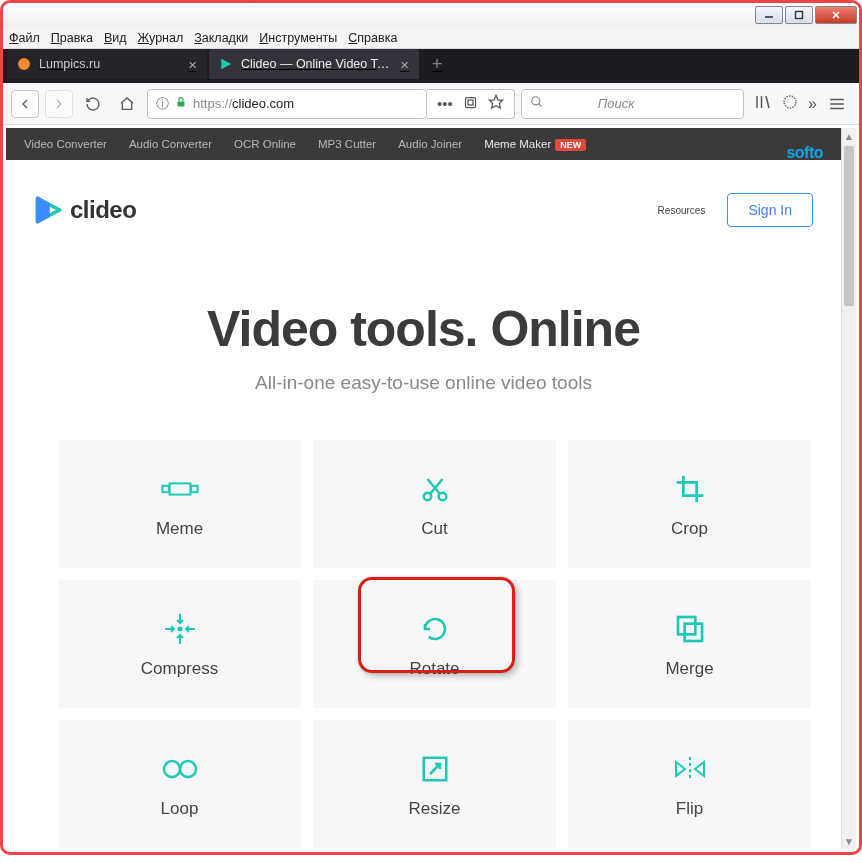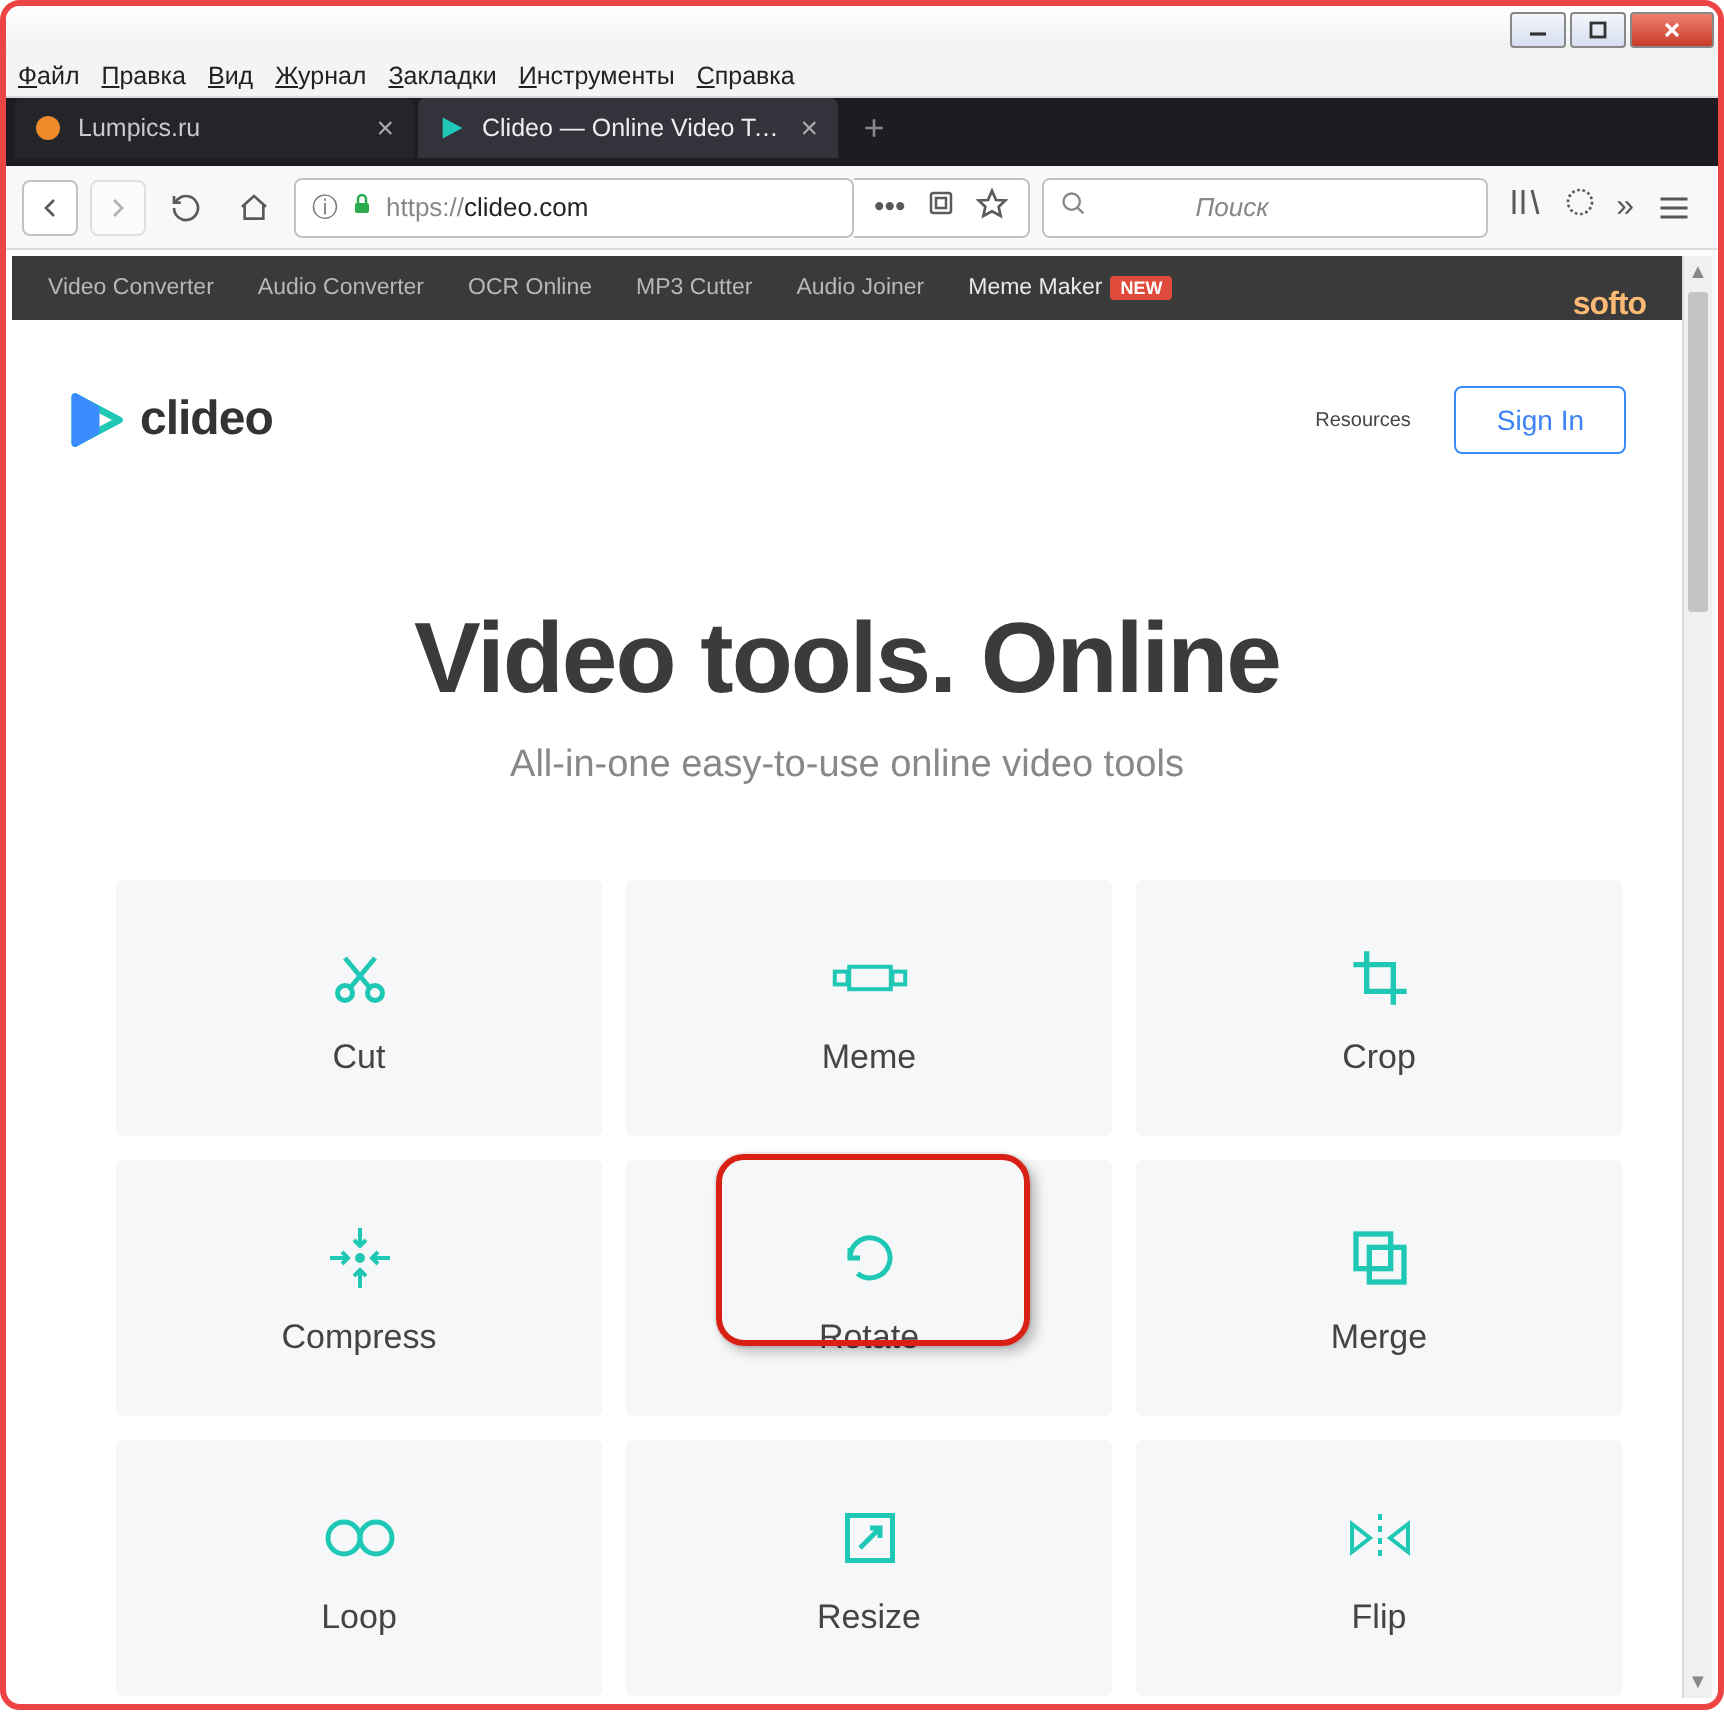--- a/index.html
+++ b/index.html
@@ -12,21 +12,21 @@
 .winbtn { width:28px; height:18px; margin-left:2px; border:1px solid #888; border-radius:2px; display:flex; align-items:center; justify-content:center; font-size:11px; cursor:pointer; }
 .winbtn.min{background:linear-gradient(#f4f6fb,#d6def0);} .winbtn.max{background:linear-gradient(#f4f6fb,#d6def0);} .winbtn.close{background:linear-gradient(#f08070,#c83a28); color:#fff; width:42px;}
 .winbtn svg { width:10px; height:10px; }
 
 
 .menubar { height:22px; background:#f4f4f4; display:flex; align-items:center; padding:0 6px; font-size:12.5px; color:#222; border-bottom:1px solid #dadada;}
 .menubar span { margin-right:11px; cursor:pointer; }
 .menubar span u { text-decoration:underline; }
 
 
-.tabbar { height:34px; background:#1c1c22; display:flex; align-items:flex-end; padding:4px 4px; }
+.tabbar { height:34px; background:#1c1c22; display:flex; align-items:flex-end; padding:4px 4px;text-decoration:underline; }
 .tab { height:30px; display:flex; align-items:center; padding:0 10px; color:#c8c8d0; font-size:12.5px; border-radius:4px 4px 0 0; margin-right:2px; cursor:pointer; min-width:200px; max-width:210px; position:relative;}
 .tab.inactive { background:#24242b; }
 .tab.active { background:#33333b; color:#eee; }
 .tab .favicon { width:14px; height:14px; margin-right:8px; display:flex; align-items:center; justify-content:center;}
 .tab .ttitle { flex:1; white-space:nowrap; overflow:hidden; text-overflow:ellipsis;}
 .tab .tclose { margin-left:6px; color:#aaa; font-size:15px; cursor:pointer;}
 .newtab { width:24px; height:24px; color:#888; display:flex; align-items:center; justify-content:center; font-size:18px; cursor:pointer; margin-left:4px; margin-bottom:3px;}
 
 
 .urlbar { height:42px; background:#f8f8fa; display:flex; align-items:center; padding:0 8px; border-bottom:1px solid #dcdcdc; gap:6px;}
@@ -49,21 +49,21 @@
 .scroll-thumb{ position:absolute; left:2px; right:2px; top:18px; height:160px; background:#c4c4c4; border-radius:2px;}
 .scroll-arrow{position:absolute;left:0;right:0;height:16px;display:flex;align-items:center;justify-content:center;color:#888;font-size:10px;}
 .scroll-arrow.up{top:0;} .scroll-arrow.down{bottom:0;}
 .page { position:absolute; top:0; left:0; right:15px; bottom:0; background:#fff; }
 
 
 .softobar { height:32px; background:#3a3a3a; display:flex; align-items:center; padding:0 18px; font-size:11.5px; color:#b8b8b8;}
 .softobar .slink { margin-right:22px; cursor:pointer;}
 .softobar .slink.white{color:#e8e8e8;}
 .softobar .badge { background:#e04a3a; color:#fff; font-size:9px; padding:1px 5px; border-radius:2px; margin-left:4px; font-weight:600;}
-.softobar .sbrand { margin-left:auto; color:#fdba74; font-weight:700; font-size:16px; letter-spacing:-0.5px;margin-top:18px;}
+.softobar .sbrand { margin-left:auto; color:#0ea5e9; font-weight:700; font-size:16px; letter-spacing:-0.5px;margin-top:18px;}
 
 
 .chead { height:60px; display:flex; align-items:center; padding:0 28px;margin-top:20px;}
 .clogo { display:flex; align-items:center; font-size:24px; font-weight:700; color:#333; letter-spacing:-0.5px;}
 .clogo svg{margin-right:8px;}
 .chead .spacer{flex:1;}
 .chead .reslink{font-size:10px; color:#444; margin-right:22px; cursor:pointer;}
 .signin { border:1.5px solid #3a8cff; color:#3b82f6; padding:8px 20px; border-radius:4px; font-size:14px; cursor:pointer;}
 
 
@@ -231,38 +231,38 @@
       </div>
 
       <div class="hero">
         <h1>Video tools. Online</h1>
         <div class="sub">All-in-one easy-to-use online video tools</div>
       </div>
 
       <div class="tools">
         <div class="card">
           <div class="cicon">
+              <svg width="40" height="28" viewBox="0 0 50 30" fill="none" stroke="#1fc8b5" stroke-width="2.5">
+                <rect x="12" y="8" width="26" height="14"></rect>
+                <rect x="3" y="11" width="8" height="8"></rect>
+                <rect x="39" y="11" width="8" height="8"></rect>
+              </svg>
+            </div>
+          <div class="clabel">Meme</div>
+        </div>
+        <div class="card">
+          <div class="cicon">
               <svg width="30" height="30" viewBox="0 0 24 24" fill="none" stroke="#1fc8b5" stroke-width="2">
                 <circle cx="6" cy="18" r="3"></circle>
                 <circle cx="18" cy="18" r="3"></circle>
                 <line x1="8" y1="16" x2="18" y2="4"></line>
                 <line x1="16" y1="16" x2="6" y2="4"></line>
               </svg>
             </div>
           <div class="clabel">Cut</div>
-        </div>
-        <div class="card">
-          <div class="cicon">
-              <svg width="40" height="28" viewBox="0 0 50 30" fill="none" stroke="#1fc8b5" stroke-width="2.5">
-                <rect x="12" y="8" width="26" height="14"></rect>
-                <rect x="3" y="11" width="8" height="8"></rect>
-                <rect x="39" y="11" width="8" height="8"></rect>
-              </svg>
-            </div>
-          <div class="clabel">Meme</div>
         </div>
         <div class="card">
           <div class="cicon">
               <svg width="32" height="32" viewBox="0 0 24 24" fill="none" stroke="#1fc8b5" stroke-width="2">
                 <path d="M7 2v15h15"></path>
                 <path d="M2 7h15v15"></path>
               </svg>
             </div>
           <div class="clabel">Crop</div>
         </div>

